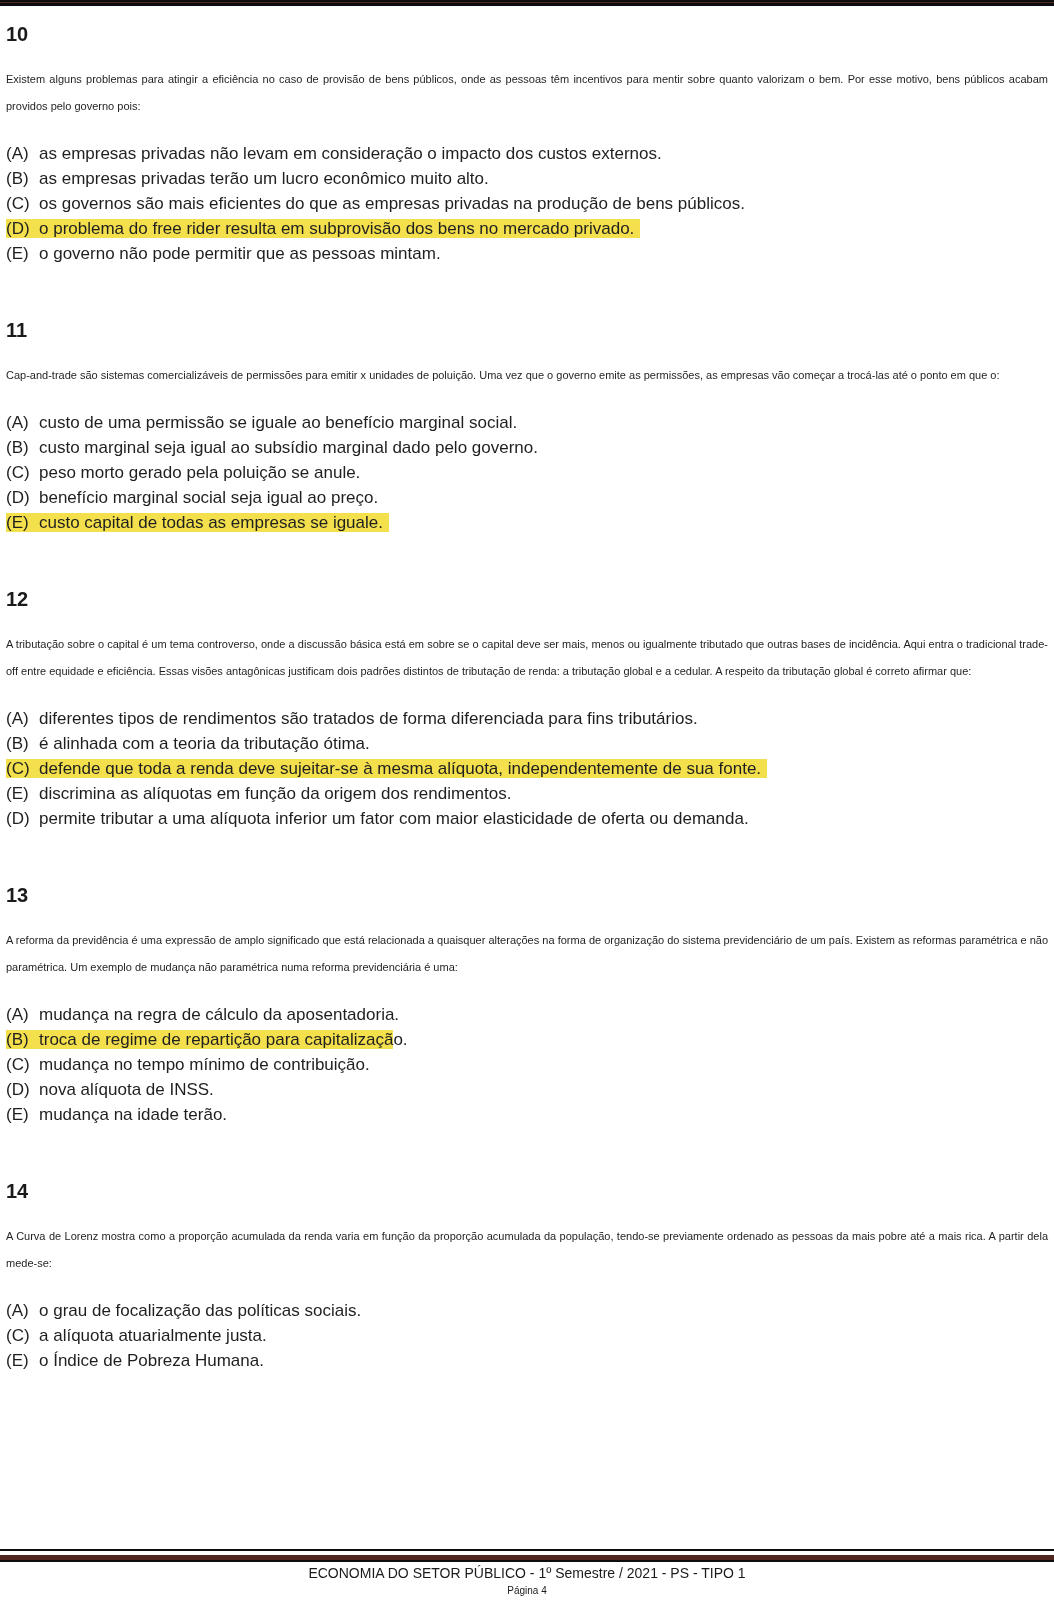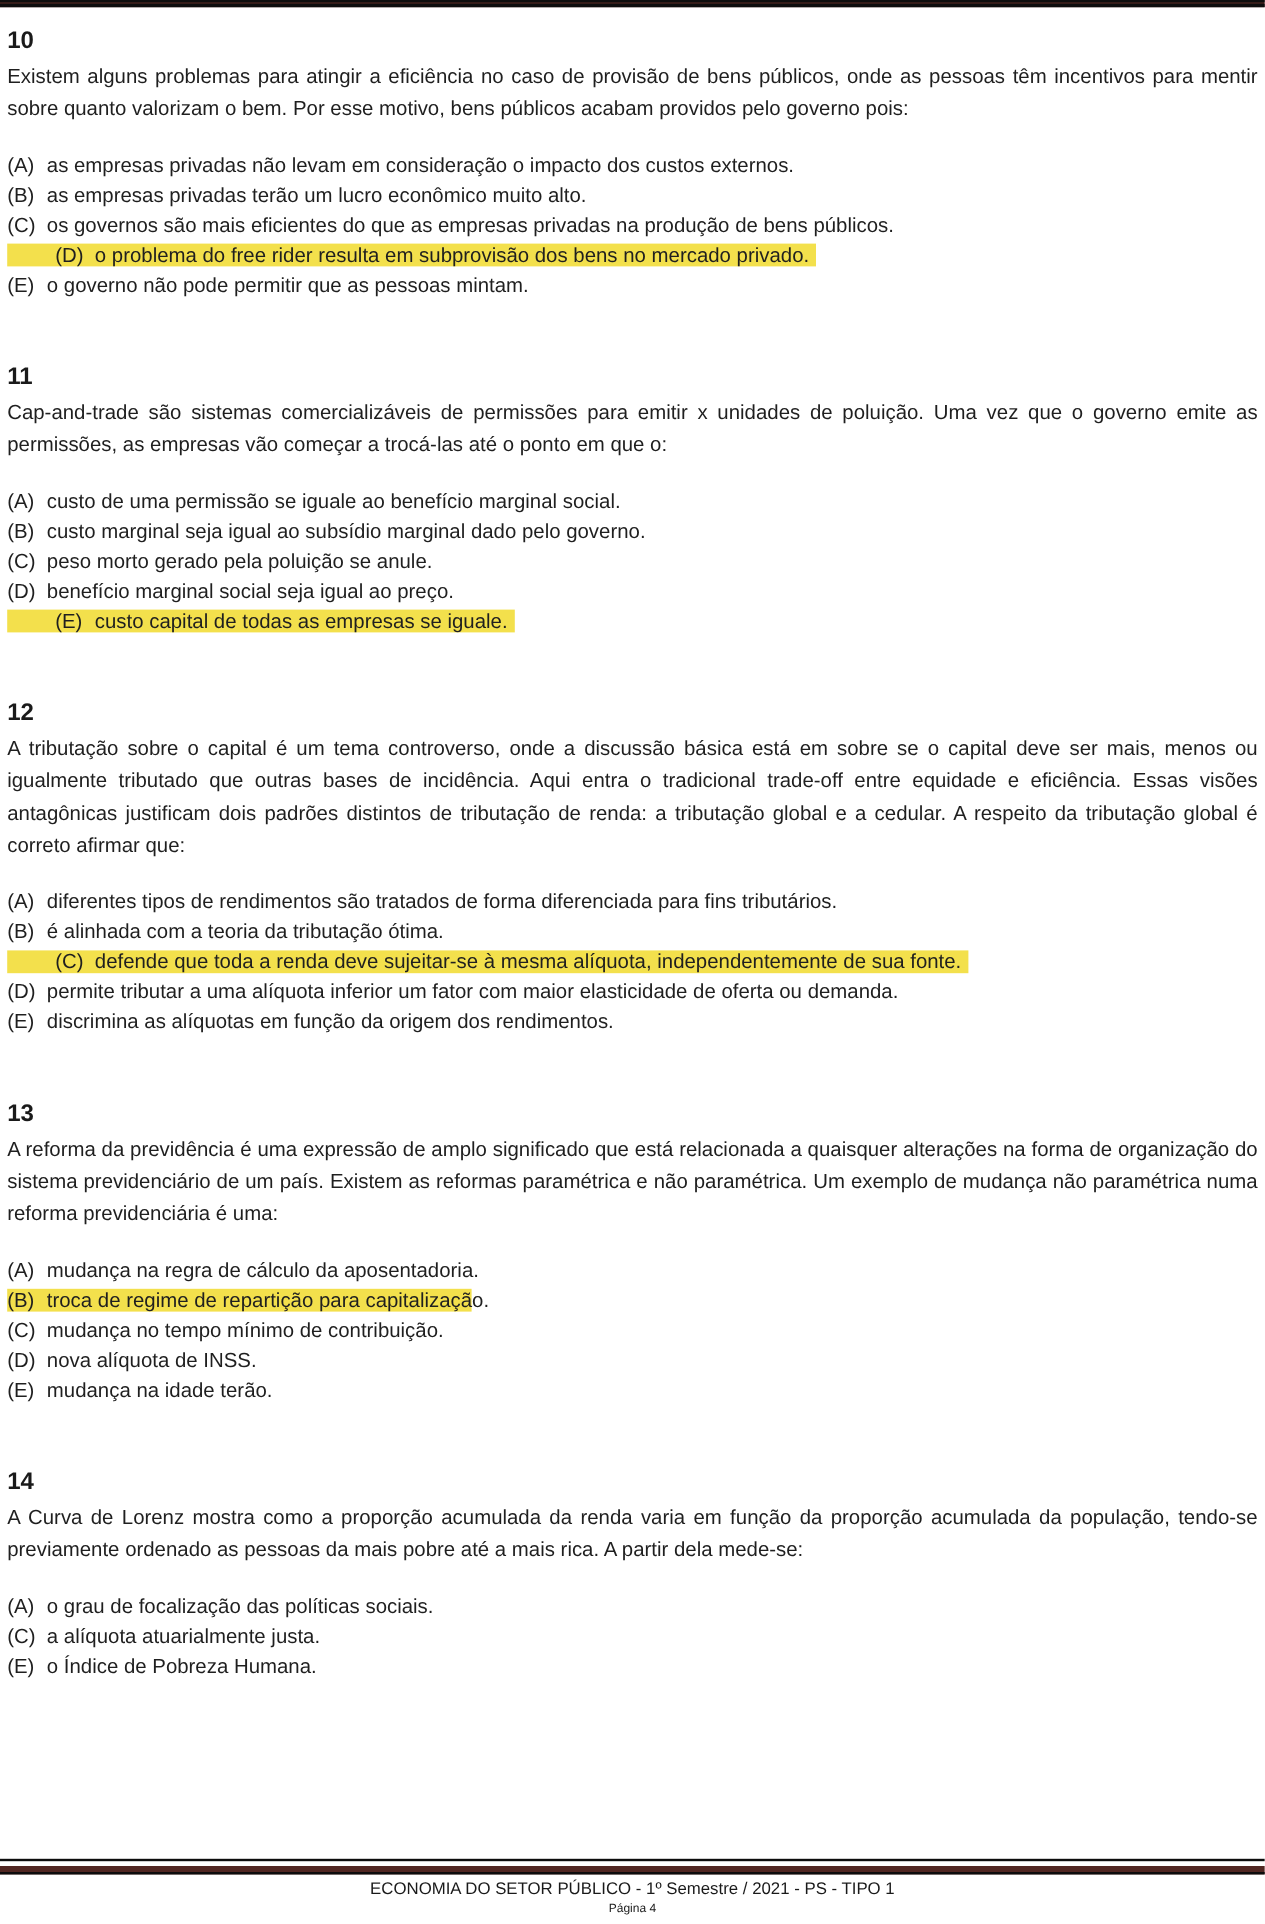--- a/index.html
+++ b/index.html
@@ -23,38 +23,38 @@
   }
   .question { margin-top: 52px; }
   .question:first-child { margin-top: 16px; }
   .q-number {
     font-size: 20px;
     font-weight: bold;
     line-height: 24px;
     color: #1a1a1a;
   }
   .q-text {
-    margin-top: 4px;
-    font-size: 17px;
+    margin-top: 20px;
+    font-size: 11px;
     line-height: 27px;
     text-align: justify;
   }
   .options { margin-top: 21px; }
   .option {
     font-size: 17px;
     line-height: 25px;
     white-space: nowrap;
   }
   .opt-label {
     display: inline-block;
     width: 33px;
   }
   .hl-wrap { display: inline; }
   .hl-wrap.hl { background: var(--hl, #f3e04c); }
-  .hl-wrap.hl.pad { padding-right: 6px; padding-left: 40px; }
+  .hl-wrap.hl.pad { padding-right: 6px; }
   .footer {
     position: absolute;
     left: 0; right: 0;
     top: 1549px;
     text-align: center;
   }
   .footer-thin-rule {
     height: 2px;
     background: #0d0d0d;
   }
@@ -117,23 +117,23 @@
   <div class="question">
     <div class="q-number">12</div>
     <div class="q-text">A tributação sobre o capital é um tema controverso, onde a discussão básica está em sobre se o capital deve ser mais, menos ou igualmente tributado que outras bases de incidência. Aqui entra o tradicional trade-off entre equidade e eficiência. Essas visões antagônicas justificam dois padrões distintos de tributação de renda: a tributação global e a cedular. A respeito da tributação global é correto afirmar que:</div>
     <div class="options">
   <div class="option"><span class="hl-wrap"><span class="opt-label">(A)</span><span class="opt-text">diferentes tipos de rendimentos são tratados de forma diferenciada para fins tributários.</span></span><span class="opt-tail"></span></div>
 
   <div class="option"><span class="hl-wrap"><span class="opt-label">(B)</span><span class="opt-text">é alinhada com a teoria da tributação ótima.</span></span><span class="opt-tail"></span></div>
 
   <div class="option"><span class="hl-wrap hl pad"><span class="opt-label">(C)</span><span class="opt-text">defende que toda a renda deve sujeitar-se à mesma alíquota, independentemente de sua fonte.</span></span><span class="opt-tail"></span></div>
 
+  <div class="option"><span class="hl-wrap"><span class="opt-label">(E)</span><span class="opt-text">discrimina as alíquotas em função da origem dos rendimentos.</span></span><span class="opt-tail"></span></div>
+
   <div class="option"><span class="hl-wrap"><span class="opt-label">(D)</span><span class="opt-text">permite tributar a uma alíquota inferior um fator com maior elasticidade de oferta ou demanda.</span></span><span class="opt-tail"></span></div>
-
-  <div class="option"><span class="hl-wrap"><span class="opt-label">(E)</span><span class="opt-text">discrimina as alíquotas em função da origem dos rendimentos.</span></span><span class="opt-tail"></span></div>
 </div>
   </div>
 
   <div class="question">
     <div class="q-number">13</div>
     <div class="q-text">A reforma da previdência é uma expressão de amplo significado que está relacionada a quaisquer alterações na forma de organização do sistema previdenciário de um país. Existem as reformas paramétrica e não paramétrica. Um exemplo de mudança não paramétrica numa reforma previdenciária é uma:</div>
     <div class="options">
   <div class="option"><span class="hl-wrap"><span class="opt-label">(A)</span><span class="opt-text">mudança na regra de cálculo da aposentadoria.</span></span><span class="opt-tail"></span></div>
 
   <div class="option"><span class="hl-wrap hl"><span class="opt-label">(B)</span><span class="opt-text">troca de regime de repartição para capitalizaçã</span></span><span class="opt-tail">o.</span></div>

